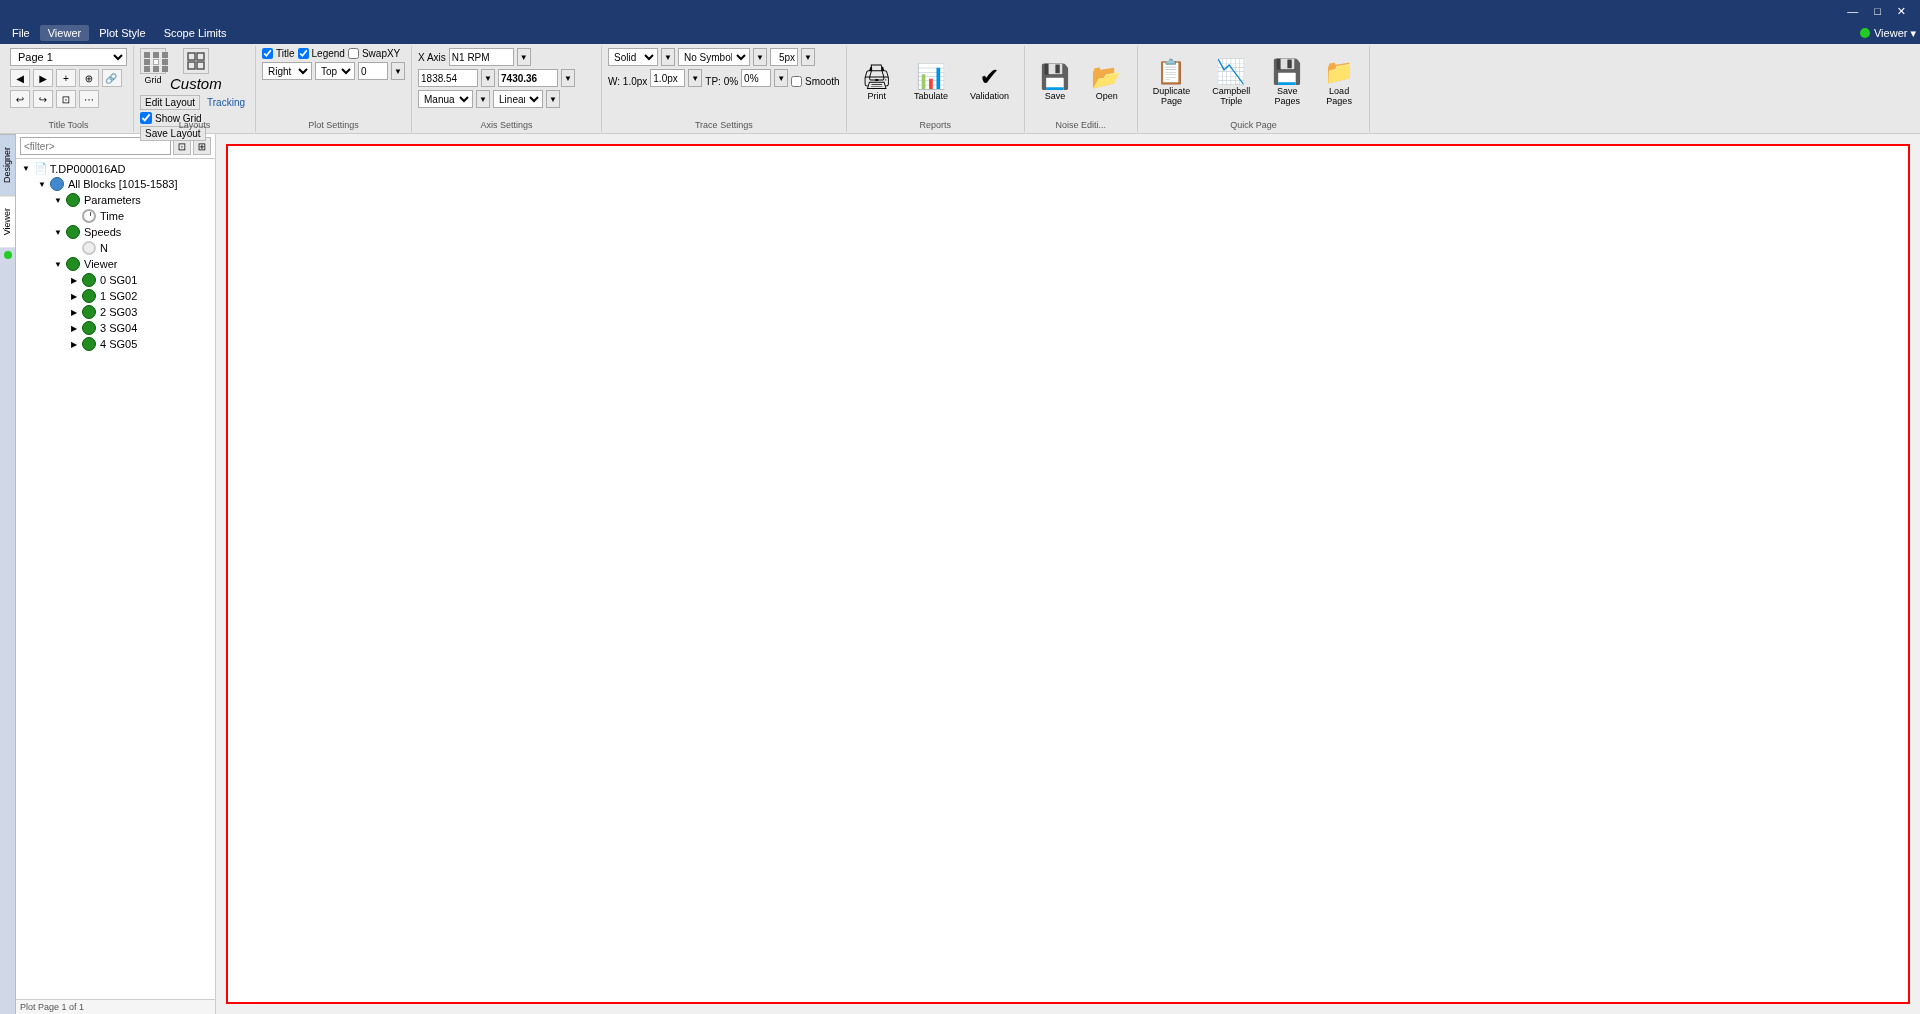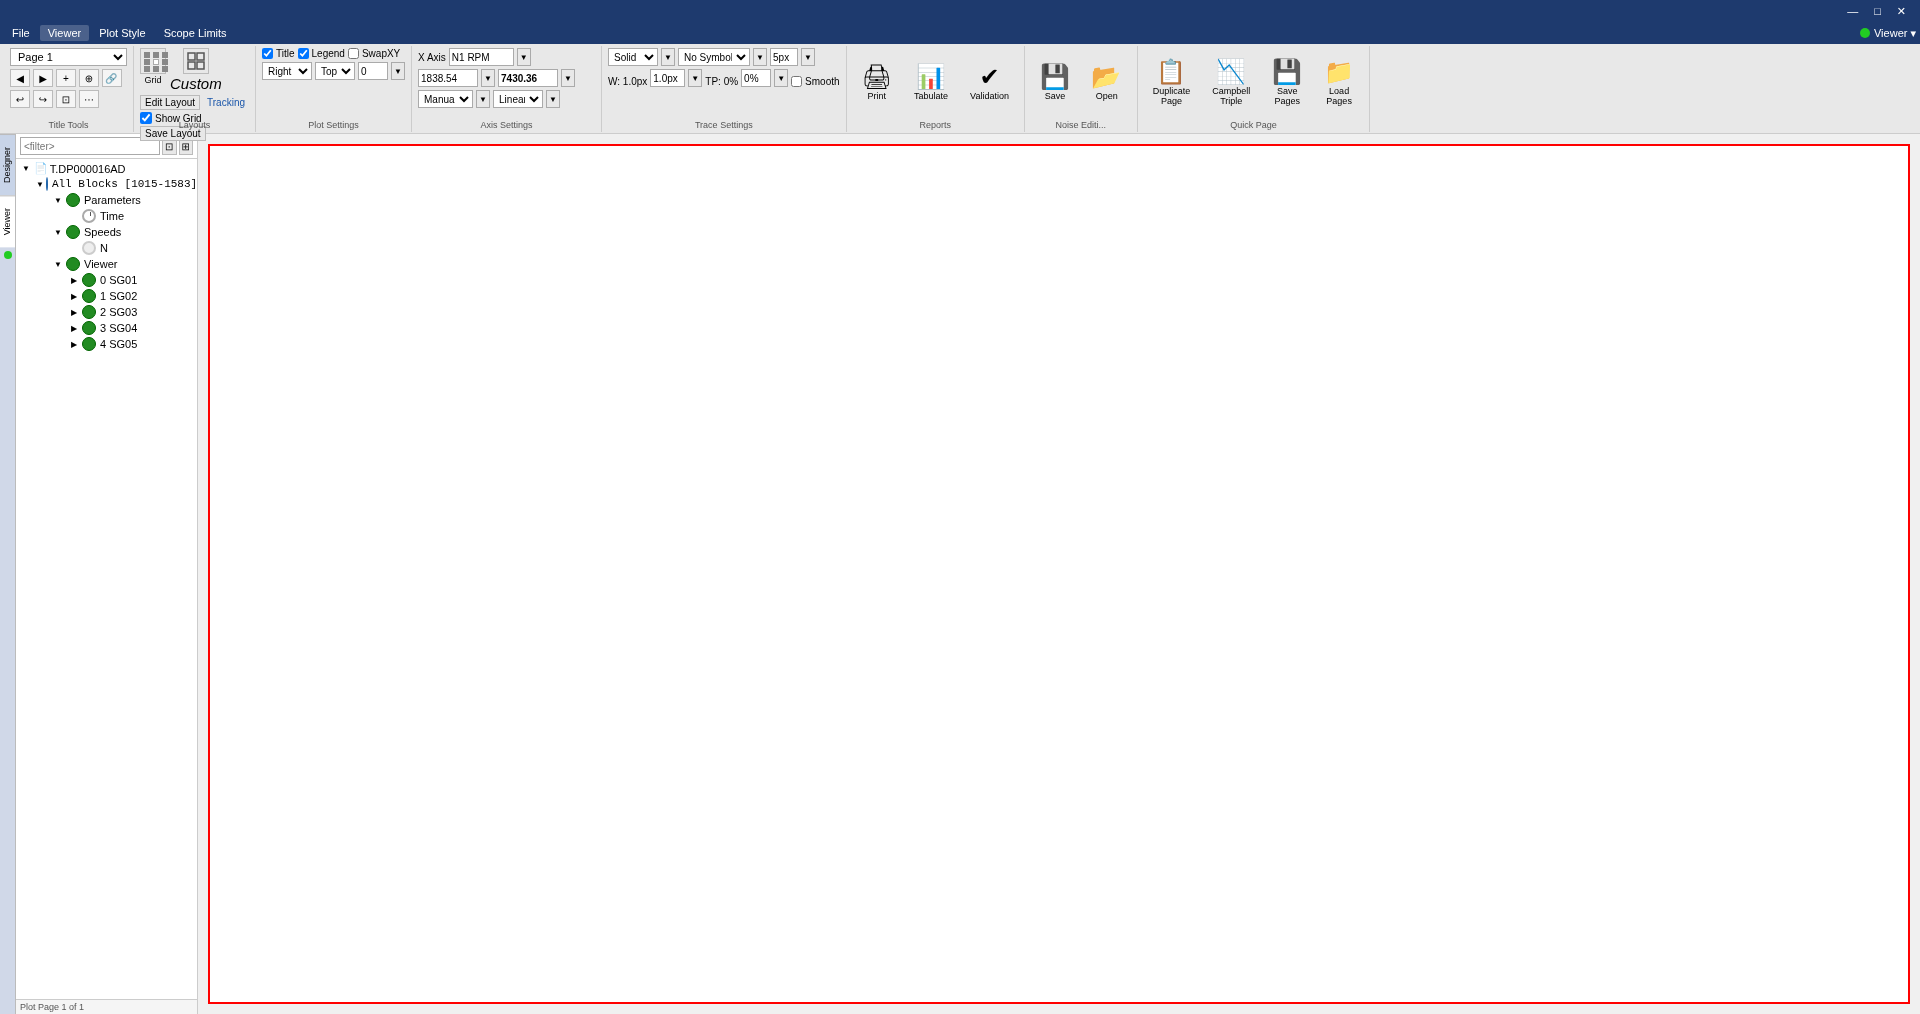--- a/index.html
+++ b/index.html
@@ -164,21 +164,21 @@
       cursor: pointer;
       background: #c8d4e8;
       border-bottom: 1px solid #bbb;
       text-align: center;
       user-select: none;
     }
     .side-tab.active { background: #fff; }
 
     
     .tree-panel {
-      width: 182px;
+      width: 200px;
       background: #fff;
       border-right: 1px solid #ccc;
       display: flex;
       flex-direction: column;
       overflow: hidden;
     }
     .tree-search {
       padding: 3px 4px;
       border-bottom: 1px solid #ccc;
       display: flex;
@@ -401,21 +401,21 @@
 
         <div class="ribbon-row-items">
           <select class="small-select" style="width:50px;">
             <option>Solid</option>
           </select>
           <button class="combo-arrow-btn">▼</button>
           <select class="small-select" style="width:72px;">
             <option>No Symbol</option>
           </select>
           <button class="combo-arrow-btn">▼</button>
-          <input type="text" class="small-input" value="5px" style="width: 28px;">
+          <input type="text" class="small-input" value="5px" style="width: 28px; text-align: right;">
           <button class="combo-arrow-btn">▼</button>
         </div>
 
         <div class="ribbon-row-items" style="margin-top:2px;align-items:flex-end;">
           <span style="font-size:10px;">W: 1.0px</span>
           <input type="text" class="small-input" value="1.0px" style="width: 35px;">
           <button class="combo-arrow-btn">▼</button>
           <span style="font-size:10px;">TP: 0%</span>
           <input type="text" class="small-input" value="0%" style="width: 30px;">
           <button class="combo-arrow-btn">▼</button>
@@ -522,21 +522,21 @@
 
       <div class="tree-item" style="padding-left:4px;">
         <span class="tree-chevron">▼</span>
         <span>📄</span>
         <span>T.DP000016AD</span>
       </div>
 
       <div class="tree-item" style="padding-left:20px;">
         <span class="tree-chevron">▼</span>
         <span style="display:inline-block;width:14px;height:14px;border-radius:50%;background:#4488cc;border:1px solid #2266aa;vertical-align:middle;"></span>
-        <span style="margin-left:2px;font-family:Liberation Mono, monospace;">All Blocks [1015-1583]</span>
+        <span style="margin-left:2px;">All Blocks [1015-1583]</span>
       </div>
 
       <div class="tree-item" style="padding-left:36px;">
         <span class="tree-chevron">▼</span>
         <span style="display:inline-block;width:14px;height:14px;border-radius:50%;background:#228B22;border:1px solid #006400;vertical-align:middle;"></span>
         <span style="margin-left:2px;">Parameters</span>
       </div>
 
       <div class="tree-item" style="padding-left:52px;">
         <span class="tree-chevron" style="opacity:0;">▶</span>

